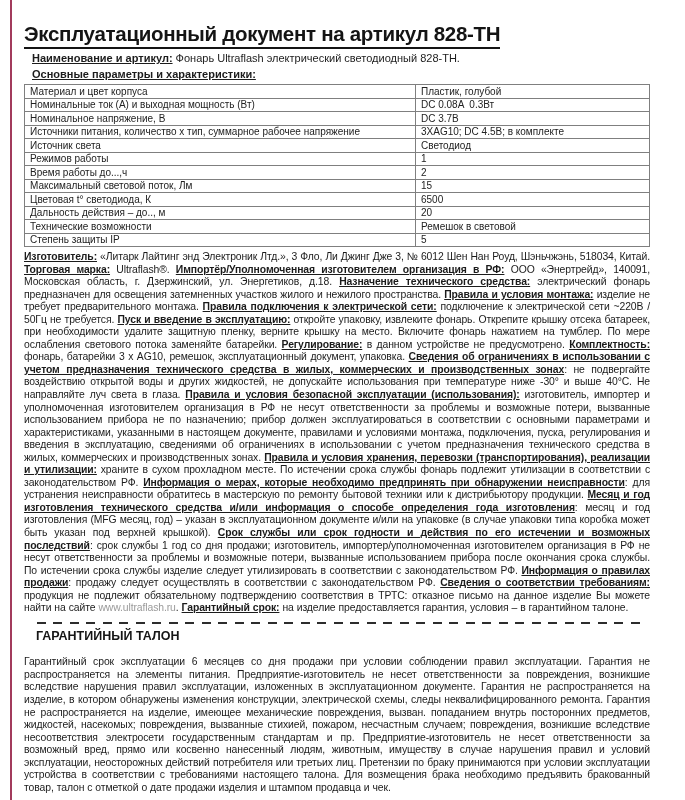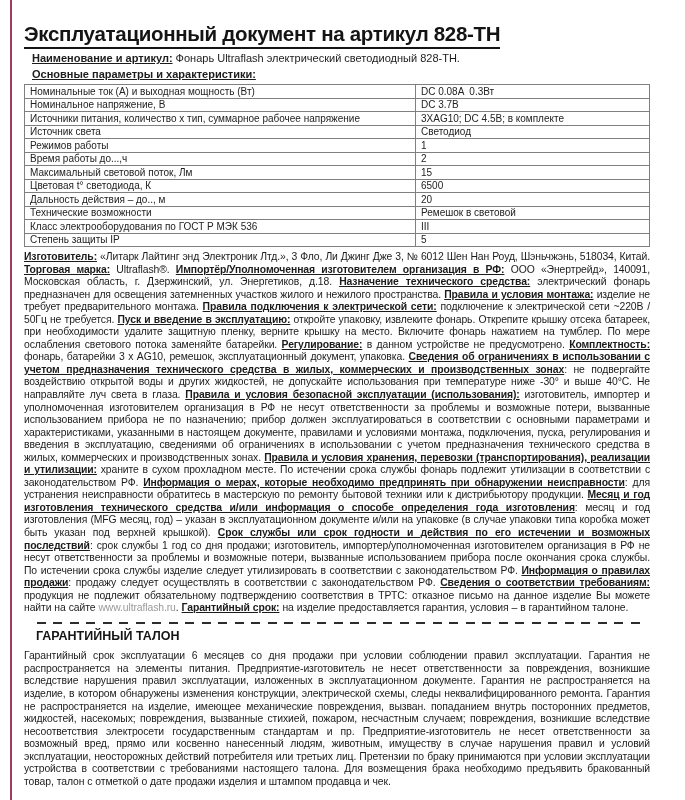--- a/index.html
+++ b/index.html
@@ -31,21 +31,21 @@
     color:#1b1b1b;letter-spacing:-0.1px;word-spacing:0.2px;
   }
   .seg-b{font-weight:bold;text-decoration:underline;}
   .seg-n{font-weight:normal;}
   .seg-link{color:#9a9a9a;cursor:pointer;}
   .dashes{
     height:2.5px;margin:7px 6px 5px 13px;
     background:repeating-linear-gradient(90deg,#2c2c2c 0 9px,transparent 9px 16.5px);
   }
   .warranty-head{font-size:12.5px;font-weight:bold;color:#161616;margin-top:3px;padding-left:12px;}
-  .warranty-text{margin-top:7px;}
+  .warranty-text{margin-top:13px;}
 </style>
 </head>
 <body>
 
 <div>
   <div class="margin-line" style="background: rgb(162, 59, 92);"></div>
   <div class="content">
 
     <h1 class="title"><span>Эксплуатационный документ на артикул 828-ТН</span></h1>
 
@@ -53,20 +53,24 @@
       <span class="lbl">Наименование и артикул:</span>
       <span class="val">Фонарь Ultraflash электрический светодиодный 828-ТН.</span>
     </div>
 
     <div class="subline">
       <span class="lbl">Основные параметры и характеристики:</span>
     </div>
 
     <table class="specs">
       <tbody>
+        <tr>
+            <td class="p">Материал и цвет корпуса</td>
+            <td class="v">Пластик, голубой</td>
+          </tr>
         <tr>
             <td class="p">Номинальные ток (А) и выходная мощность (Вт)</td>
             <td class="v">DC 0.08A  0.3Вт</td>
           </tr>
         <tr>
             <td class="p">Номинальное напряжение, В</td>
             <td class="v">DC 3.7В</td>
           </tr>
         <tr>
             <td class="p">Источники питания, количество х тип, суммарное рабочее напряжение</td>
@@ -94,24 +98,20 @@
           </tr>
         <tr>
             <td class="p">Дальность действия – до.., м</td>
             <td class="v">20</td>
           </tr>
         <tr>
             <td class="p">Технические возможности</td>
             <td class="v">Ремешок в световой</td>
           </tr>
         <tr>
-            <td class="p">Класс электрооборудования по ГОСТ Р МЭК 536</td>
-            <td class="v">III</td>
-          </tr>
-        <tr>
             <td class="p">Степень защиты IP</td>
             <td class="v">5</td>
           </tr>
       </tbody>
     </table>
 
     <p class="body-text"><span class="seg-b">Изготовитель:</span><span class="seg-n"> «Литарк Лайтинг энд Электроник Лтд.», 3 Фло, Ли Джинг Дже 3, № 6012 Шен Нан Роуд, Шэньчжэнь, 518034, Китай. </span><span class="seg-b">Торговая марка:</span><span class="seg-n"> Ultraflash®. </span><span class="seg-b">Импортёр/Уполномоченная изготовителем организация в РФ:</span><span class="seg-n"> ООО «Энертрейд», 140091, Московская область, г. Дзержинский, ул. Энергетиков, д.18. </span><span class="seg-b">Назначение технического средства:</span><span class="seg-n"> электрический фонарь предназначен для освещения затемненных участков жилого и нежилого пространства. </span><span class="seg-b">Правила и условия монтажа:</span><span class="seg-n"> изделие не требует предварительного монтажа. </span><span class="seg-b">Правила подключения к электрической сети:</span><span class="seg-n"> подключение к электрической сети ~220В / 50Гц не требуется. </span><span class="seg-b">Пуск и введение в эксплуатацию:</span><span class="seg-n"> откройте упаковку, извлеките фонарь. Открепите крышку отсека батареек, при необходимости удалите защитную пленку, верните крышку на место. Включите фонарь нажатием на тумблер. По мере ослабления светового потока заменяйте батарейки. </span><span class="seg-b">Регулирование:</span><span class="seg-n"> в данном устройстве не предусмотрено. </span><span class="seg-b">Комплектность:</span><span class="seg-n"> фонарь, батарейки 3 х AG10, ремешок, эксплуатационный документ, упаковка. </span><span class="seg-b">Сведения об ограничениях в использовании с учетом предназначения технического средства в жилых, коммерческих и производственных зонах</span><span class="seg-n">: не подвергайте воздействию открытой воды и других жидкостей, не допускайте использования при температуре ниже -30° и выше 40°С. Не направляйте луч света в глаза. </span><span class="seg-b">Правила и условия безопасной эксплуатации (использования):</span><span class="seg-n"> изготовитель, импортер и уполномоченная изготовителем организация в РФ не несут ответственности за проблемы и возможные потери, вызванные использованием прибора не по назначению; прибор должен эксплуатироваться в соответствии с основными параметрами и характеристиками, указанными в настоящем документе, правилами и условиями монтажа, подключения, пуска, регулирования и введения в эксплуатацию, сведениями об ограничениях в использовании с учетом предназначения технического средства в жилых, коммерческих и производственных зонах. </span><span class="seg-b">Правила и условия хранения, перевозки (транспортирования), реализации и утилизации:</span><span class="seg-n"> храните в сухом прохладном месте. По истечении срока службы фонарь подлежит утилизации в соответствии с законодательством РФ. </span><span class="seg-b">Информация о мерах, которые необходимо предпринять при обнаружении неисправности</span><span class="seg-n">: для устранения неисправности обратитесь в мастерскую по ремонту бытовой техники или к дистрибьютору продукции. </span><span class="seg-b">Месяц и год изготовления технического средства и/или информация о способе определения года изготовления</span><span class="seg-n">: месяц и год изготовления (MFG месяц, год) – указан в эксплуатационном документе и/или на упаковке (в случае упаковки типа коробка может быть указан под верхней крышкой). </span><span class="seg-b">Срок службы или срок годности и действия по его истечении и возможных последствий</span><span class="seg-n">: срок службы 1 год со дня продажи; изготовитель, импортер/уполномоченная изготовителем организация в РФ не несут ответственности за проблемы и возможные потери, вызванные использованием прибора после окончания срока службы. По истечении срока службы изделие следует утилизировать в соответствии с законодательством РФ. </span><span class="seg-b">Информация о правилах продажи</span><span class="seg-n">: продажу следует осуществлять в соответствии с законодательством РФ. </span><span class="seg-b">Сведения о соответствии требованиям:</span><span class="seg-n"> продукция не подлежит обязательному подтверждению соответствия в ТРТС: отказное письмо на данное изделие Вы можете найти на сайте </span><span class="seg-link">www.ultraflash.ru</span><span class="seg-n">. </span><span class="seg-b">Гарантийный срок:</span><span class="seg-n"> на изделие предоставляется гарантия, условия – в гарантийном талоне.</span></p>
 
     <div class="dashes"></div>
 

